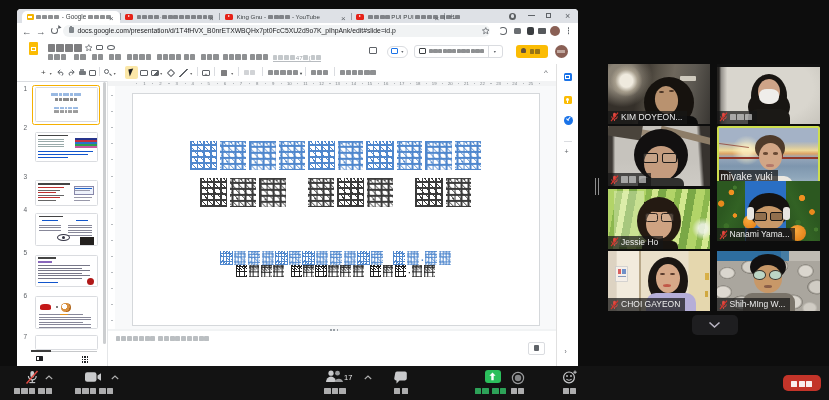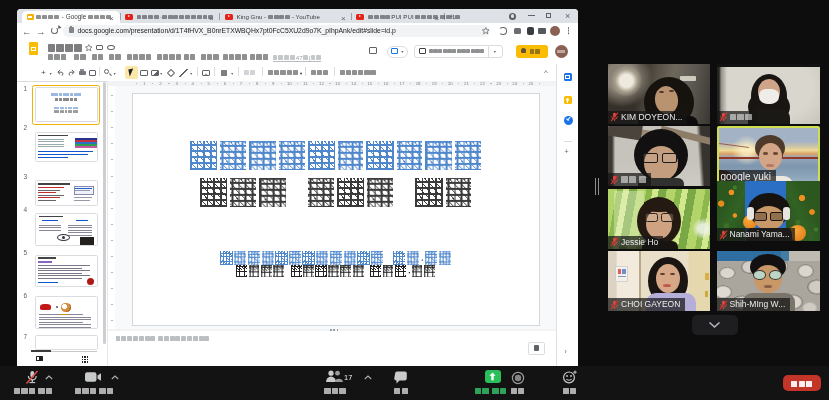--- a/index.html
+++ b/index.html
@@ -403,21 +403,21 @@
     <div class="a" style="left:0;top:29px;width:99px;height:2.2px;background:#93382a"></div>
     <div class="a" style="left:62px;top:15px;width:2.6px;height:15px;background:#8a3226"></div>
     <div class="a" style="left:0px;top:17px;width:30px;height:1px;background:rgba(138,50,38,0.7);transform:rotate(8deg)"></div>
     <div class="a" style="left:-7px;top:42px;width:22px;height:18px;background:#503425;border-radius:25% 55% 8% 0;box-shadow:inset -4px -3px 0 #66402e"></div>
     <div class="el" style="left:36px;top:7px;width:30px;height:26px;background:#4e3a2a"></div>
     <div class="el" style="left:40px;top:15px;width:23px;height:27px;background:#d2a686"></div>
     <div class="el" style="left:44px;top:24px;width:5px;height:2.5px;background:#6a4a34"></div>
     <div class="el" style="left:54px;top:24px;width:5px;height:2.5px;background:#6a4a34"></div>
     <div class="el" style="left:47px;top:36px;width:8px;height:2.5px;background:#b4786a"></div>
     <div class="a" style="left:34px;top:48px;width:40px;height:12px;background:#ece8e0;border-radius:9px 9px 0 0"></div>
-    <div class="nm" style="font-size:10px;height:14px;line-height:14px">google yuki</div>
+    <div class="nm" style="font-size:10px;height:14px;line-height:14px">miyake yuki</div>
   </div>
 <div class="cell" style="left:608px;top:188.5px;width:102px;height:60px">
     <div class="a" style="left:0;top:0;right:0;bottom:0;background:radial-gradient(circle 11px at 93% 66%,rgba(242,244,238,0.85) 0 40%,transparent 100%),repeating-linear-gradient(100deg,#b2d468 0 9px,#8cb84e 9px 15px,#d2e88e 15px 21px,#7aa846 21px 29px),linear-gradient(180deg,rgba(240,248,220,0.45) 0 22%,transparent 45%)"></div>
     <div class="a" style="left:6px;top:2px;width:30px;height:56px;background:rgba(235,244,210,0.4)"></div>
     <div class="el" style="left:29px;top:8px;width:44px;height:48px;background:#241a12"></div>
     <div class="a" style="left:36px;top:10px;width:30px;height:12px;background:#241a12;border-radius:45% 45% 0 0"></div>
     <div class="el" style="left:38px;top:20px;width:26px;height:30px;background:#cfa382"></div>
     <div class="a" style="left:36px;top:13px;width:30px;height:10px;background:#241a12;border-radius:0 0 45% 45%"></div>
     <div class="a" style="left:36.5px;top:24px;width:13px;height:9px;border:1.7px solid #2c2420;border-radius:2.5px;background:rgba(220,200,180,0.25)"></div>
     <div class="a" style="left:52.5px;top:24px;width:13px;height:9px;border:1.7px solid #2c2420;border-radius:2.5px;background:rgba(220,200,180,0.25)"></div>

